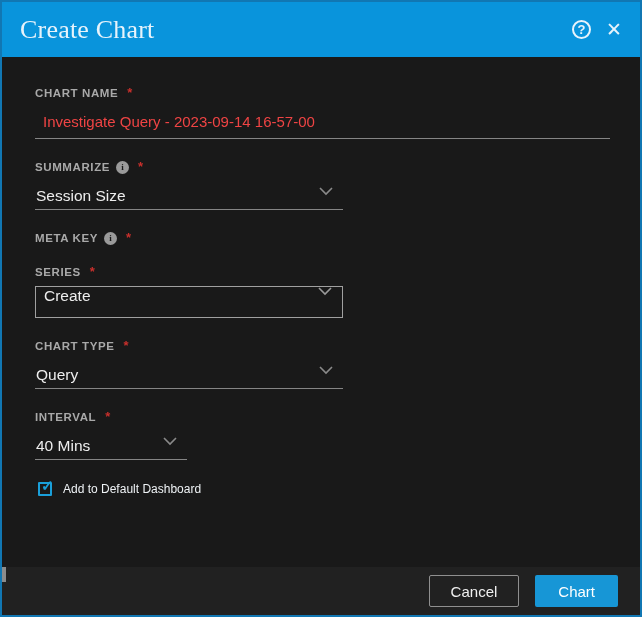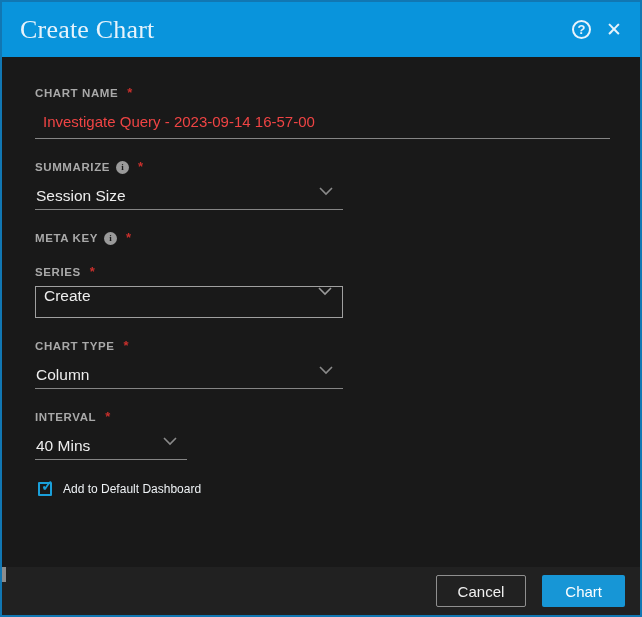--- a/index.html
+++ b/index.html
@@ -125,21 +125,21 @@
   .checkbox-label {
     color: #eef2f5; font-size: 12px;
     margin-left: 11px;
   }
 
   
   .footer {
     flex: 0 0 48px;
     background: #212121;
     display: flex; align-items: center; justify-content: flex-end;
-    padding-right: 15px;
+    padding-right: 22px;
   }
   .btn {
     height: 32px;
     font-size: 15px;
     font-family: "Liberation Sans", sans-serif;
     border-radius: 2px;
     cursor: pointer;
     display: inline-flex; align-items: center; justify-content: center;
   }
   .btn-cancel {
@@ -231,21 +231,21 @@
         </span>
       </div>
     </div>
 
     <div class="field">
       <div class="label-row">
         <span class="field-label">CHART TYPE</span>
         <span class="required-marker">*</span>
       </div>
       <div class="select select-underline" role="listbox">
-        <span class="value">Column</span>
+        <span class="value">Query</span>
         <span class="chevron-icon">
           <svg width="14" height="9" viewBox="0 0 14 9">
               <polyline points="1,1 7,7 13,1" fill="none" stroke="#8a8a8a" stroke-width="1.6"></polyline>
             </svg>
         </span>
       </div>
     </div>
 
     <div class="field">
       <div class="label-row">

